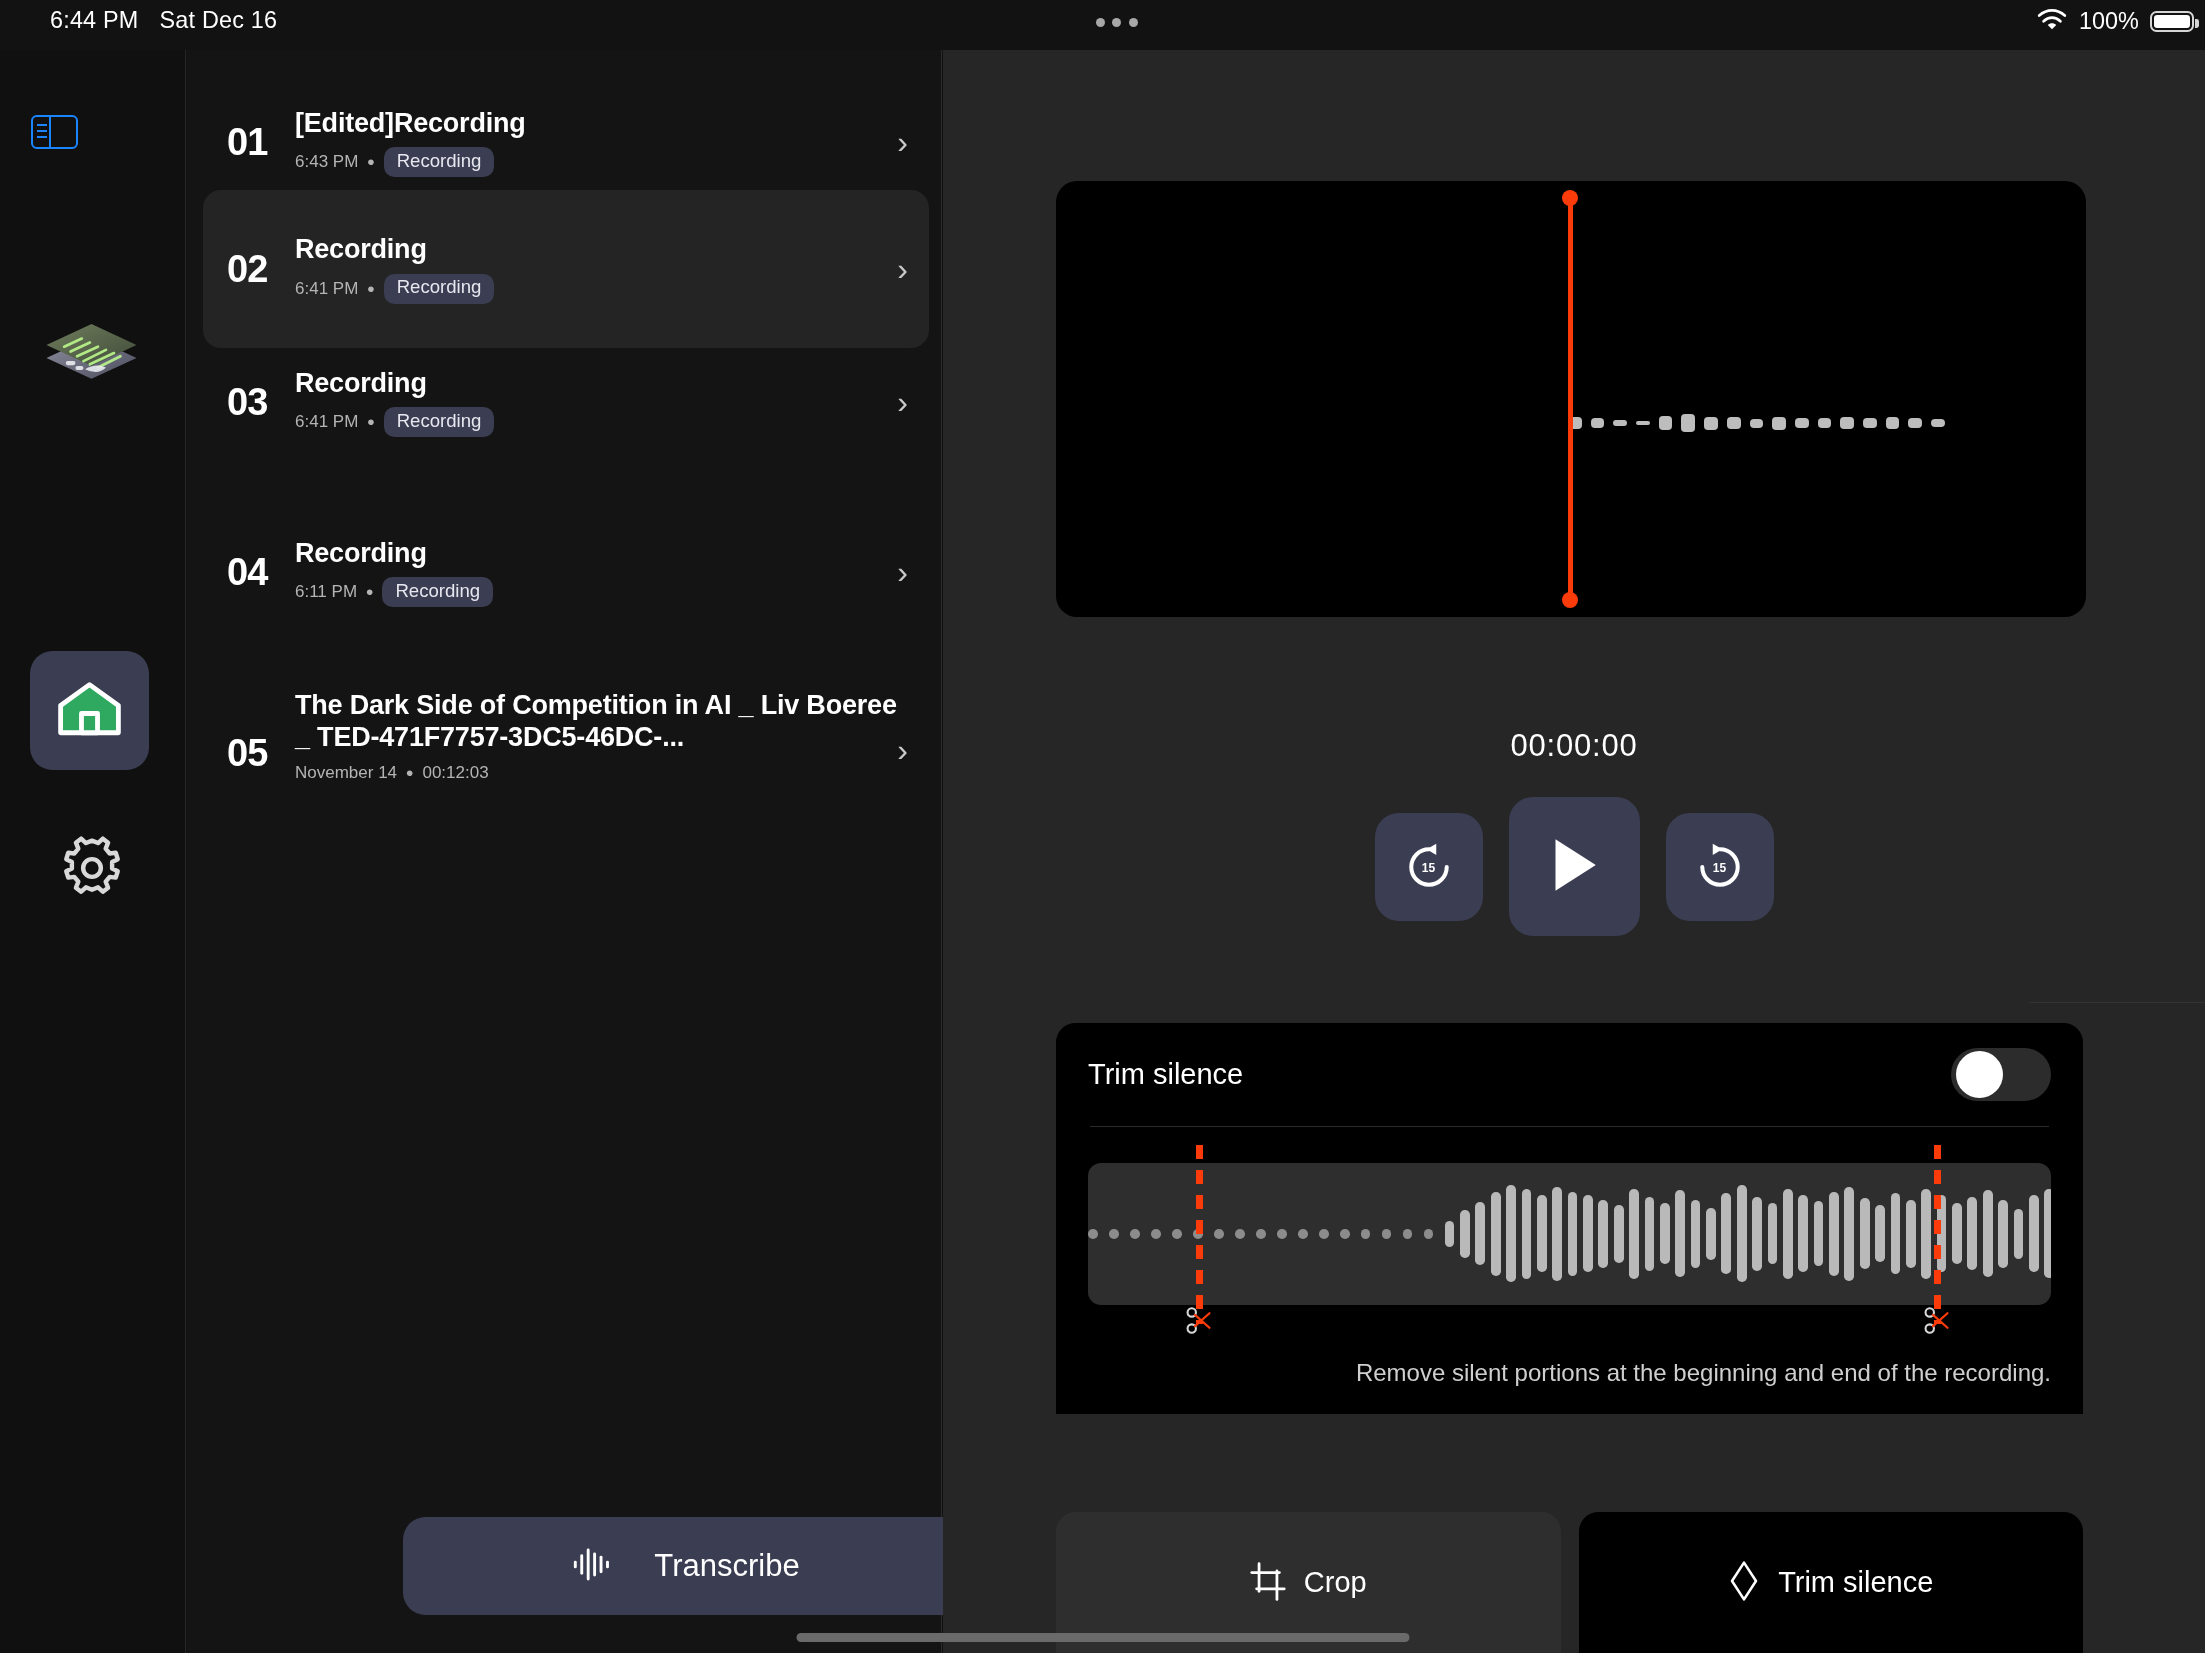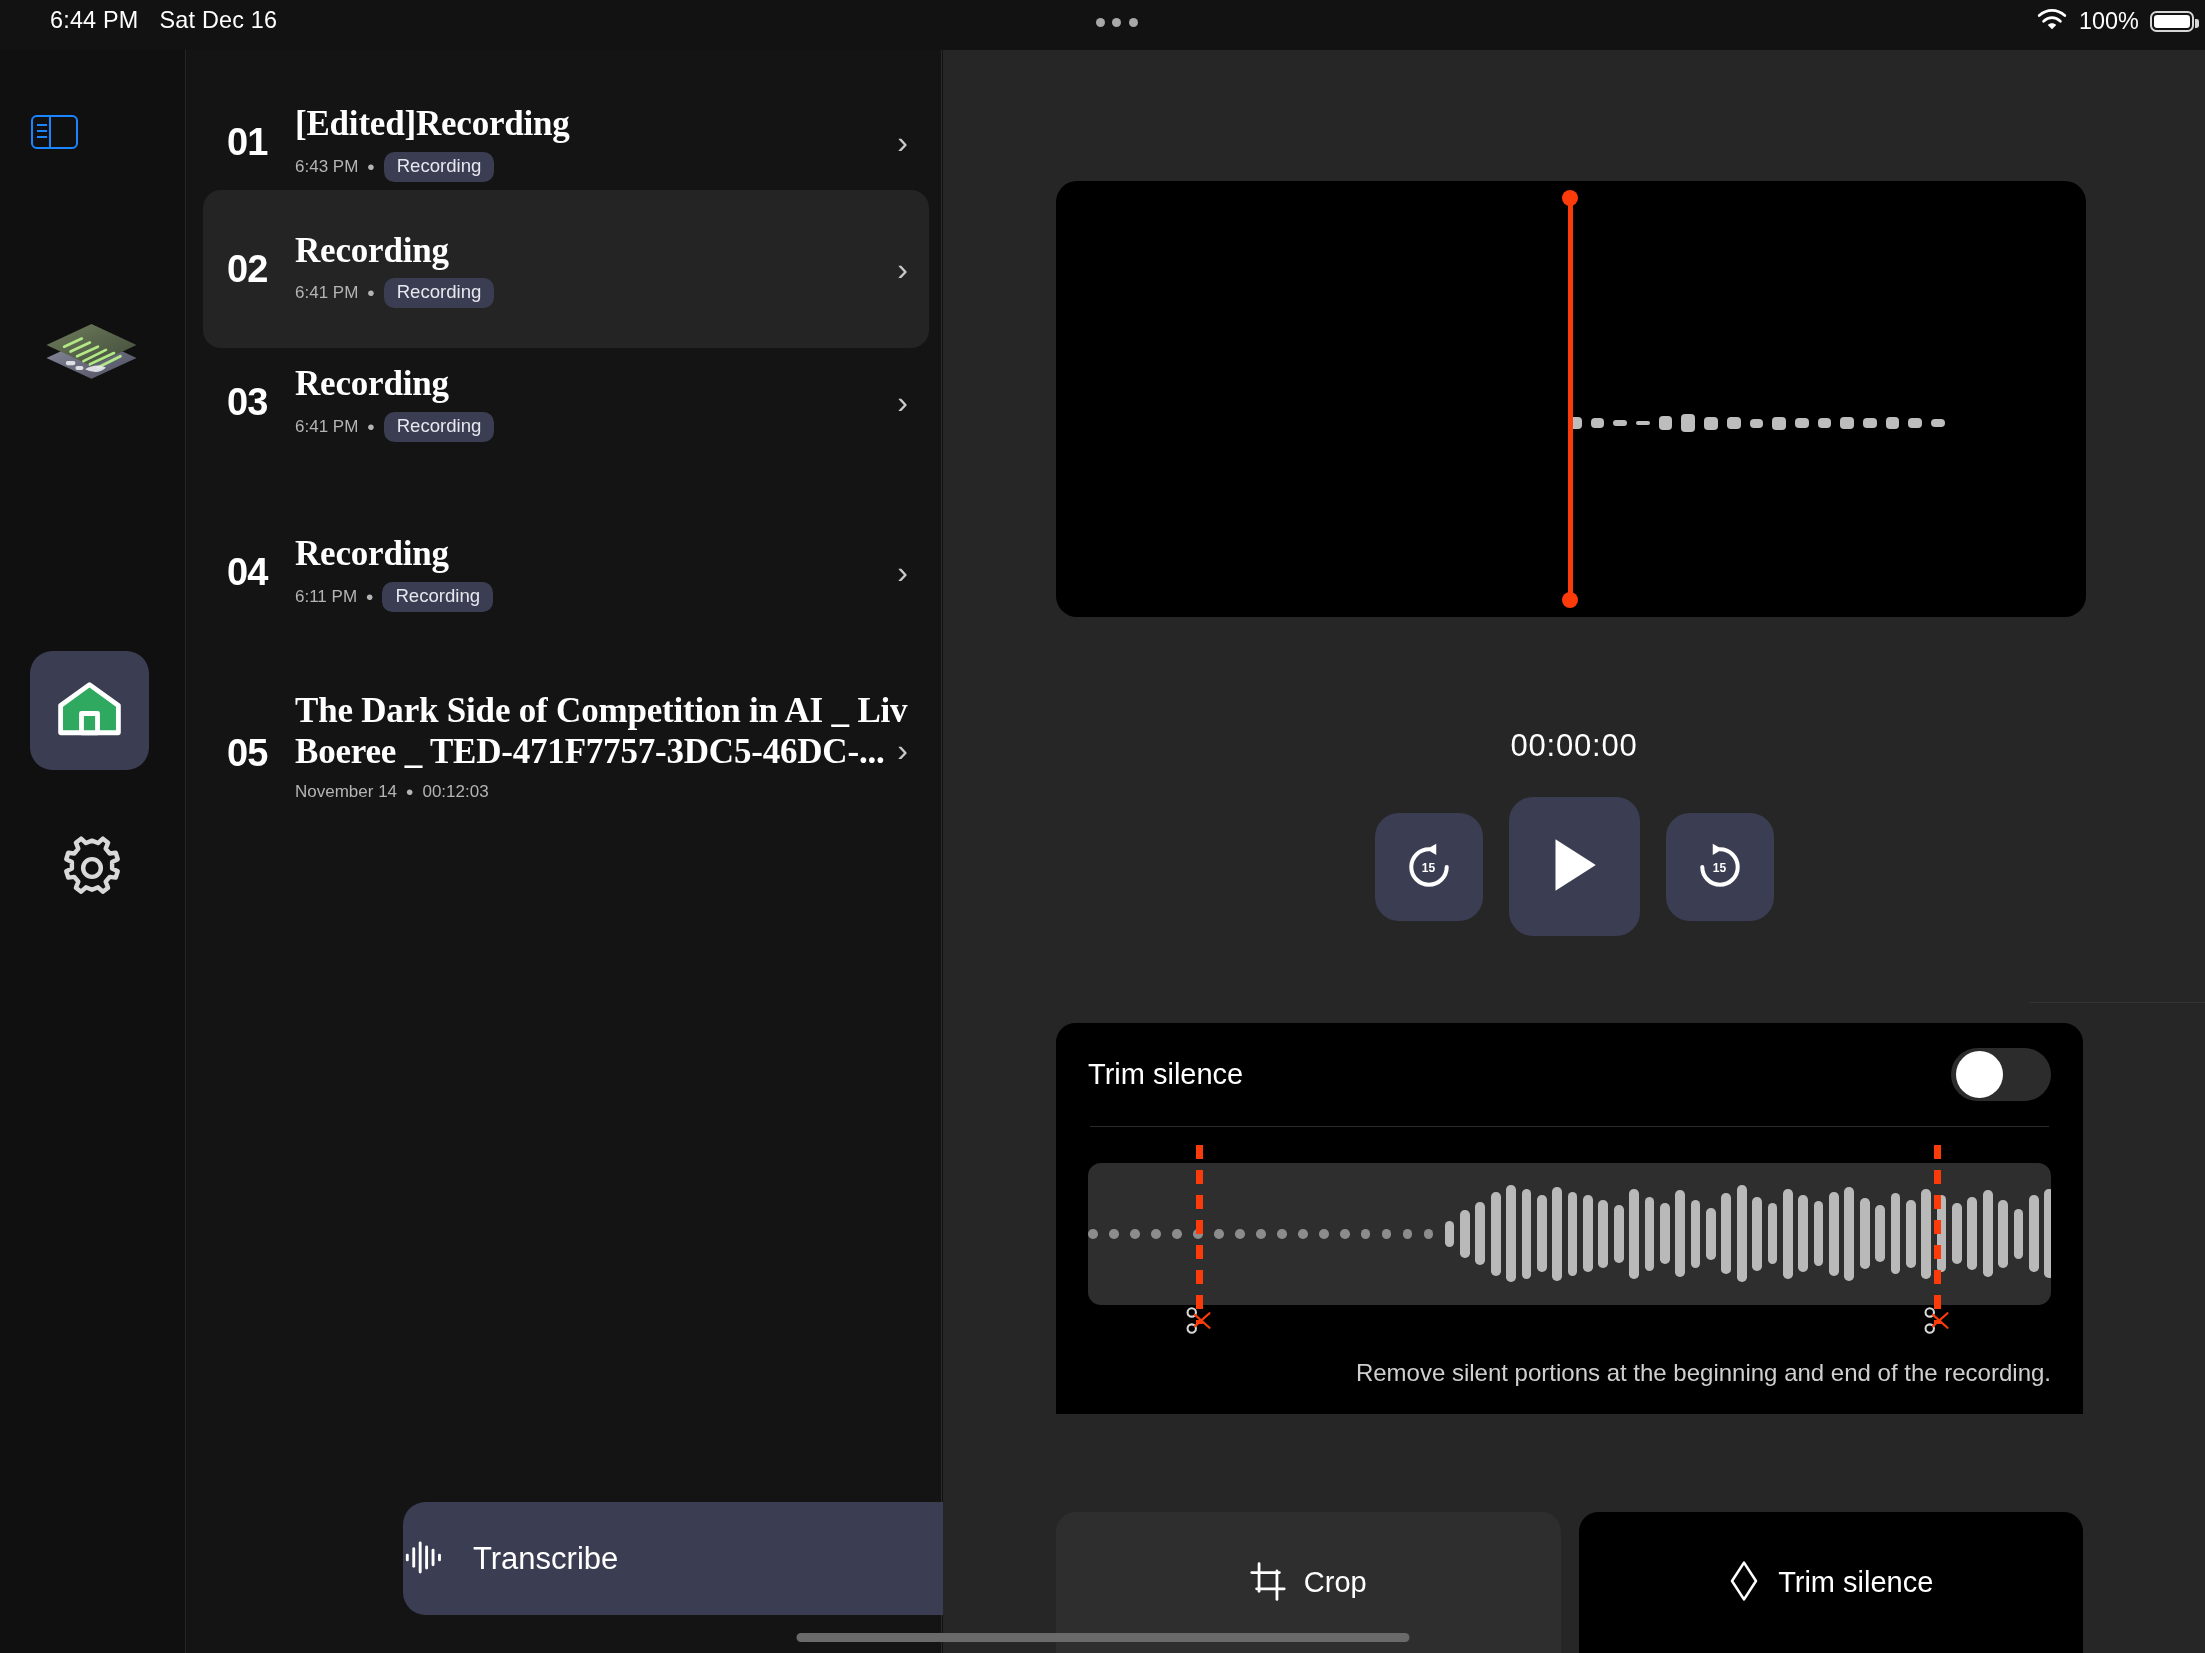--- a/index.html
+++ b/index.html
@@ -37,29 +37,29 @@
   .rail-logo { position: absolute; left: 32px; top: 250px; width: 119px; height: 119px; }
   .rail-home { position: absolute; left: 30px; top: 601px; width: 119px; height: 119px; background: #3b3e52; border-radius: 22.6px; display: flex; align-items: center; justify-content: center; }
   .rail-gear { position: absolute; left: 47px; top: 775px; width: 89px; height: 89px; display:flex; align-items:center; justify-content:center; }
 
   
   .list-pane { position: absolute; left: 187px; top: 50px; width: 755px; height: 1603px; background: #141414; border-right: 0.8px solid #2b2b2b; }
   .rec-item { position: absolute; left: 16px; width: 726px; display: flex; align-items: center; padding: 0 21px 0 24px; border-radius: 18px; }
   .rec-item.selected { background: #242424; }
   .rec-num { width: 68px; color: #fff; font-size: 38px; font-weight: 700; letter-spacing: -0.8px; flex: none; }
   .rec-body { flex: 1; min-width: 0; }
-  .rec-title { color: #fff; font-size: 35px; font-weight: 700; line-height: 1.18; letter-spacing: -0.2px; font-family: Liberation Serif, serif; }
+  .rec-title { color: #fff; font-size: 27px; font-weight: 700; line-height: 1.18; letter-spacing: -0.2px; }
   .rec-meta { margin-top: 7.3px; display: flex; align-items: center; gap: 9px; }
   .rec-time { color: #b4b4b4; font-size: 17px; }
   .rec-dot { color: #b4b4b4; font-size: 21px; }
   .badge { background: #3b3e52; color: #e7e7ef; font-size: 18.6px; border-radius: 10.5px; padding: 4.8px 13px 6.5px; line-height: 1; }
   .chev { flex: none; width: 27.4px; color: #c9c9c9; font-size: 32px; text-align: right; font-weight: 400; }
 
   
-  .transcribe-btn { position: absolute; left: 216px; bottom: 38px; width: 565px; height: 113px; background: #3b3e52; border-radius: 22.6px; display: flex; align-items: center; justify-content: flex-start; gap: 26px; }
+  .transcribe-btn { position: absolute; left: 216px; bottom: 38px; width: 565px; height: 98px; background: #3b3e52; border-radius: 22.6px; display: flex; align-items: center; justify-content: center; gap: 39px; }
   .transcribe-label { color: #fff; font-size: 31px; }
   .mic-btn { position: absolute; left: 801px; bottom: 38px; width: 105px; height: 113px; background: #3b3e52; border-radius: 22.6px; display: flex; align-items: center; justify-content: center; }
 
   
   .detail { position: absolute; left: 943px; top: 50px; right: 0; bottom: 0; background: #262626; }
   .player-card { position: absolute; left: 113px; top: 131px; width: 1030px; height: 436px; background: #000; border-radius: 21px; overflow: hidden; }
   .wave-row { position: absolute; left: 0; right: 0; top: 218px; height: 48px; display: flex; align-items: center; }
   .wave-row i { display: block; background: #bdbdbd; border-radius: 4px; flex: none; }
   .playhead { position: absolute; top: 16px; bottom: 16px; width: 4.8px; background: #fb3b09; }
   .playhead::before, .playhead::after { content:""; position: absolute; left: 50%; transform: translateX(-50%); width: 16px; height: 16px; border-radius: 50%; background: #fb3b09; }

